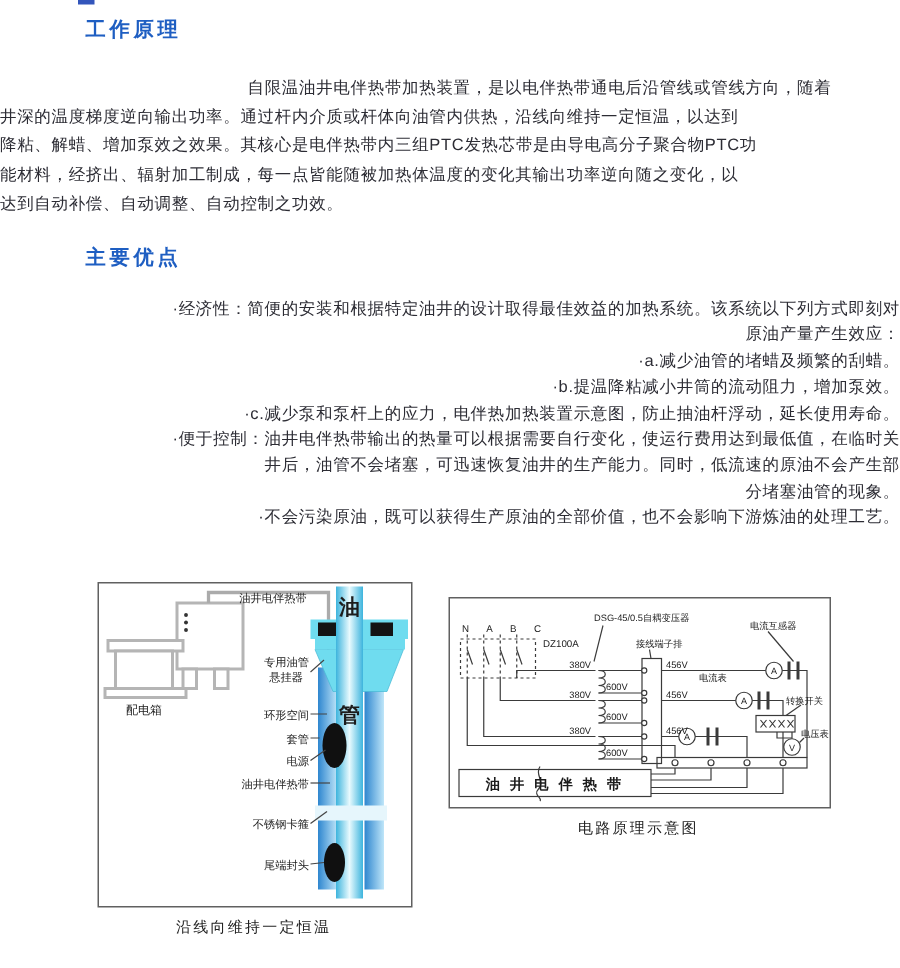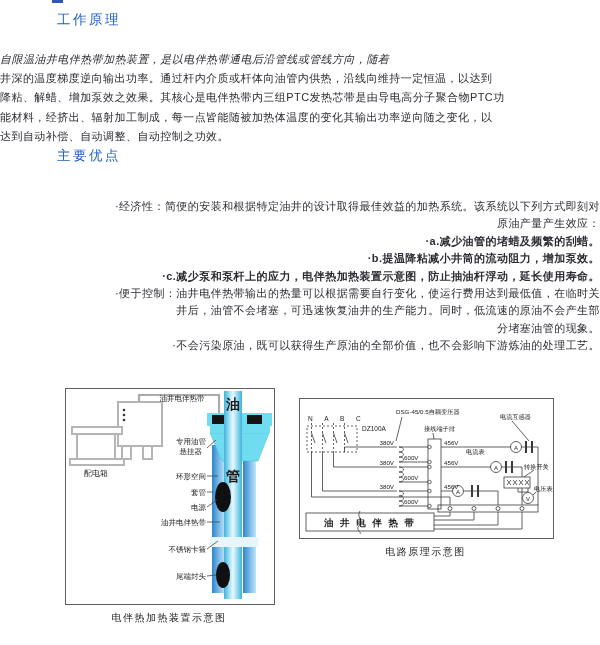--- a/index.html
+++ b/index.html
@@ -3,33 +3,33 @@
 <meta charset="utf-8">
 <style>
   html,body{margin:0;padding:0;}
   body{
     width:600px;height:645px;position:relative;background:#ffffff;overflow:hidden;
     font-family:"Liberation Sans","DejaVu Sans",sans-serif;
   }
   .abs{position:absolute;}
   .top-mark{left:52px;top:0;width:11px;height:3px;background:#3355bb;}
   h2.sec-head{
-    margin:0;position:absolute;left:57px;font-size:13.5px;font-weight:normal;
+    margin:0;position:absolute;left:57px;font-size:13.5px;font-weight:bold;
     color:#1e5ec2;letter-spacing:2.5px;
   }
   #head-principle{top:11px;}
-  #head-advantages{top:147px;}
+  #head-advantages{top:163px;}
   .para{position:absolute;left:0;width:600px;color:#2c2c34;font-size:11px;}
   #principle-text{top:50px;}
   #principle-text .pline{height:19.2px;line-height:19.2px;letter-spacing:0.45px;white-space:nowrap;}
-  #principle-text .pline.first{font-style:italic;}
+  #principle-text .pline.first{padding-left:165px;}
   #advantage-text{top:198px;text-align:right;}
   #advantage-text .aline{height:17.4px;line-height:17.4px;letter-spacing:0.45px;white-space:nowrap;}
   #advantage-text .ind0{padding-left:57px;}
-  #advantage-text .ind1{padding-left:46px;font-weight:bold;}
+  #advantage-text .ind1{padding-left:46px;}
   #advantage-text .ind2{padding-left:84px;}
   .diagram-box{position:absolute;border:1px solid #606060;background:#ffffff;}
   #device-box{left:65px;top:388px;width:208px;height:215px;}
   #circuit-box{left:299px;top:398px;width:253px;height:139px;}
   .caption{
     position:absolute;text-align:center;font-size:10px;font-weight:normal;
     color:#222;letter-spacing:1.5px;
   }
   #device-caption{left:65px;top:611px;width:208px;}
   #circuit-caption{left:299px;top:545px;width:253px;}
@@ -131,21 +131,21 @@
   <text x="140" y="55" class="svgtxt" font-size="7.5" text-anchor="end">专用油管</text>
   <text x="136" y="65" class="svgtxt" font-size="7.5" text-anchor="end">悬挂器</text>
   <text x="140" y="90" class="svgtxt" font-size="7.5" text-anchor="end">环形空间</text>
   <text x="140" y="106" class="svgtxt" font-size="7.5" text-anchor="end">套管</text>
   <text x="140" y="121" class="svgtxt" font-size="7.5" text-anchor="end">电源</text>
   <text x="140" y="136" class="svgtxt" font-size="7.5" text-anchor="end">油井电伴热带</text>
   <text x="140" y="163" class="svgtxt" font-size="7.5" text-anchor="end">不锈钢卡箍</text>
   <text x="140" y="190" class="svgtxt" font-size="7.5" text-anchor="end">尾端封头</text>
 </svg>
 </div>
-<div class="caption" id="device-caption">电伴热加热装置示意图</div>
+<div class="caption" id="device-caption">沿线向维持一定恒温</div>
 
 <div class="diagram-box" id="circuit-box">
 <svg width="253" height="139" viewBox="0 0 253 139">
   <g stroke="#3a3a3a" stroke-width="0.8" fill="none">
 
     <rect x="7" y="27" width="50" height="26" stroke-dasharray="2,2"></rect>
     <g stroke-dasharray="2,2">
       <line x1="11.5" y1="24" x2="11.5" y2="53"></line>
           <line x1="22.5" y1="24" x2="22.5" y2="53"></line>
       <line x1="33.5" y1="24" x2="33.5" y2="53"></line>

